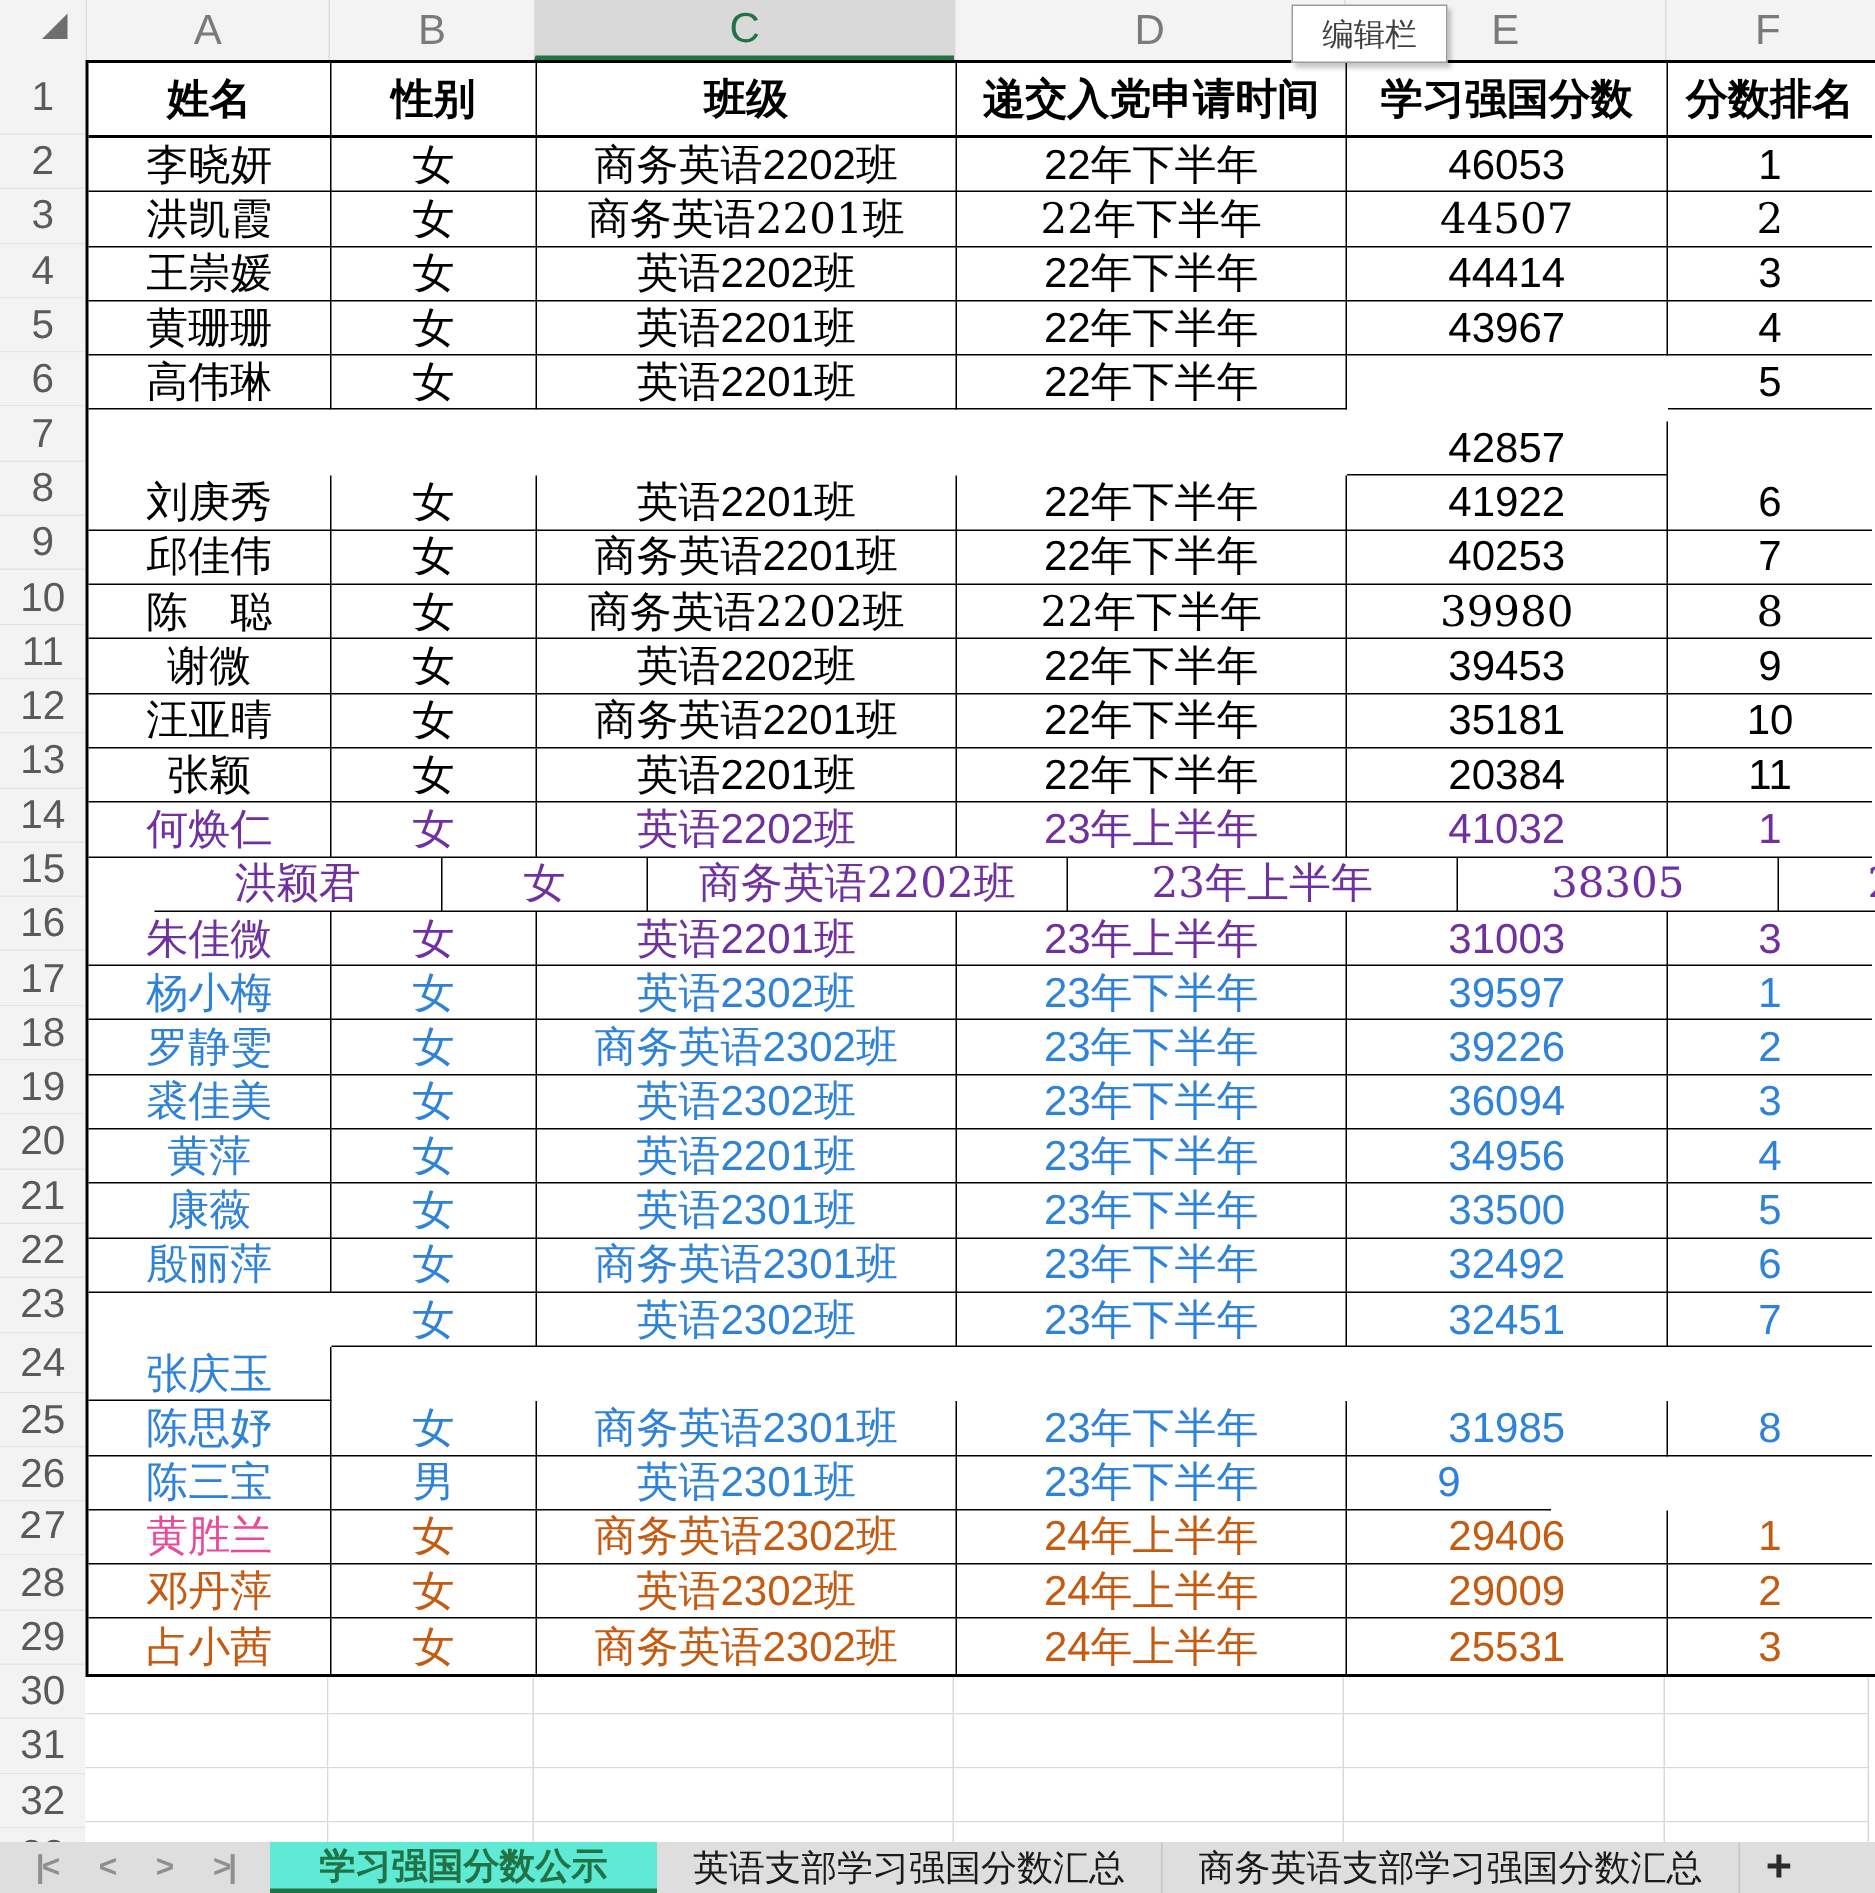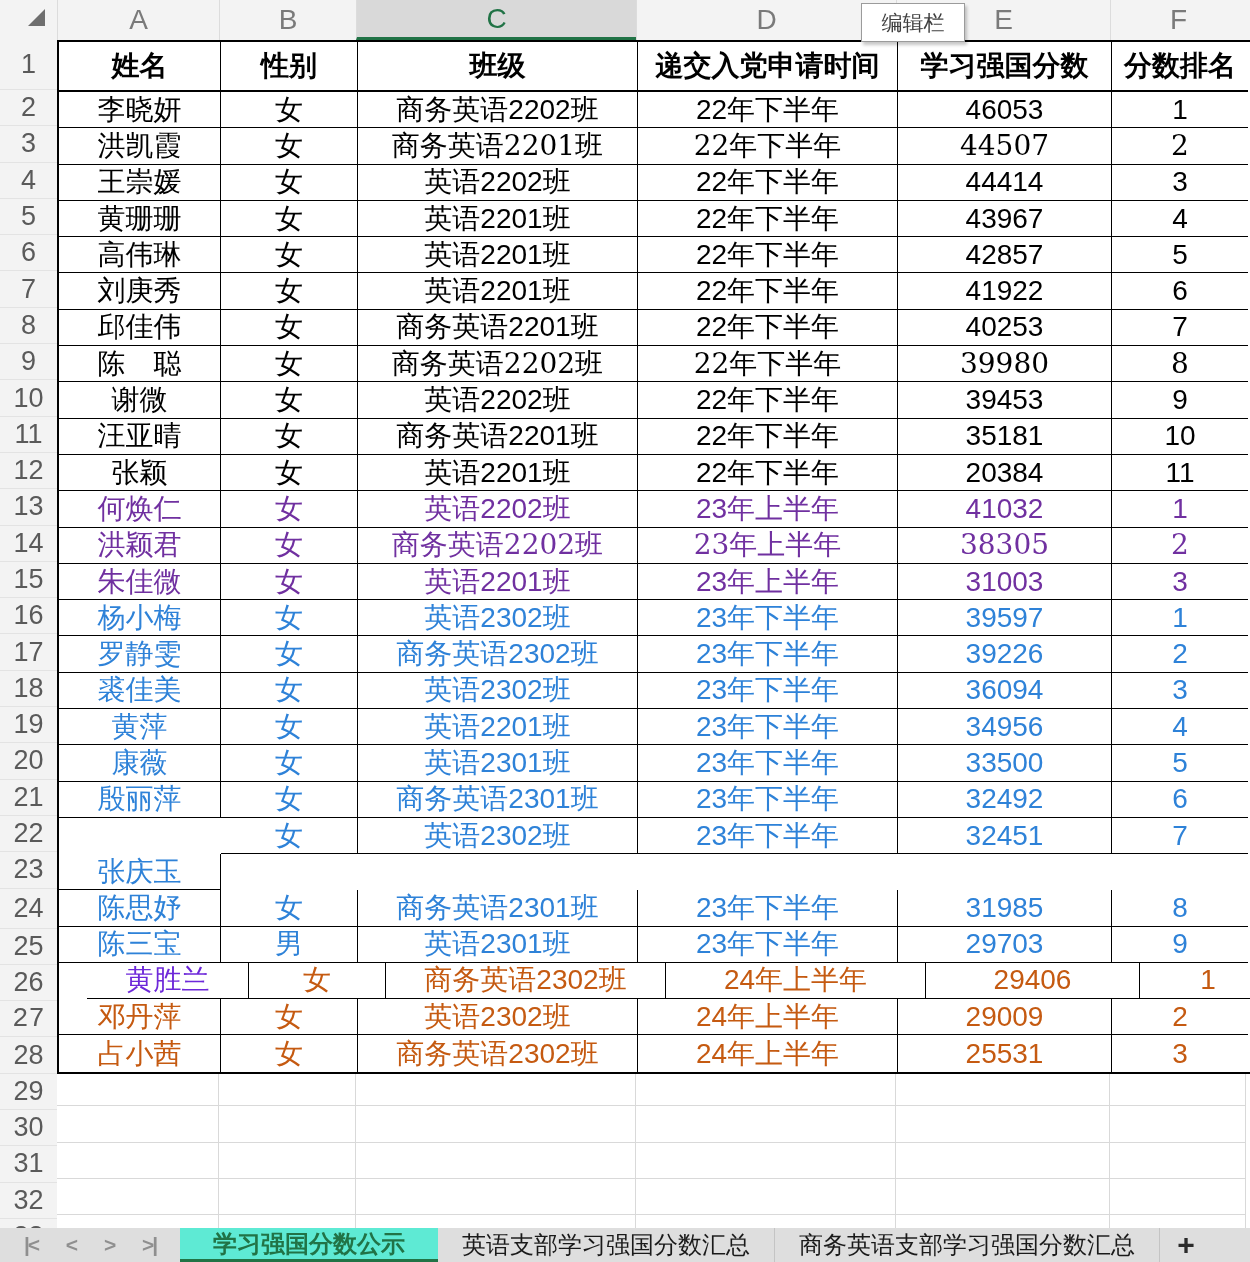--- a/index.html
+++ b/index.html
@@ -168,21 +168,21 @@
         <div class="tcell" style="width: 280px; color: rgb(0, 0, 0);">英语2201班</div>
         <div class="tcell" style="width: 260px; color: rgb(0, 0, 0);">22年下半年</div>
         <div class="tcell" style="width: 214px; color: rgb(0, 0, 0);">43967</div>
         <div class="tcell" style="width: 136px; color: rgb(0, 0, 0);">4</div>
       </div>
       <div class="trow">
         <div class="tcell" style="width: 162px; color: rgb(0, 0, 0);">高伟琳</div>
         <div class="tcell" style="width: 137px; color: rgb(0, 0, 0);">女</div>
         <div class="tcell" style="width: 280px; color: rgb(0, 0, 0);">英语2201班</div>
         <div class="tcell" style="width: 260px; color: rgb(0, 0, 0);">22年下半年</div>
-        <div class="tcell" style="width: 214px; color: rgb(0, 0, 0);">42857</div>
+        <div class="tcell" style="width: 214px; color: rgb(0, 0, 0); margin-top: 44px;">42857</div>
         <div class="tcell" style="width: 136px; color: rgb(0, 0, 0);">5</div>
       </div>
       <div class="trow">
         <div class="tcell" style="width: 162px; color: rgb(0, 0, 0);">刘庚秀</div>
         <div class="tcell" style="width: 137px; color: rgb(0, 0, 0);">女</div>
         <div class="tcell" style="width: 280px; color: rgb(0, 0, 0);">英语2201班</div>
         <div class="tcell" style="width: 260px; color: rgb(0, 0, 0);">22年下半年</div>
         <div class="tcell" style="width: 214px; color: rgb(0, 0, 0);">41922</div>
         <div class="tcell" style="width: 136px; color: rgb(0, 0, 0);">6</div>
       </div>
@@ -228,21 +228,21 @@
       </div>
       <div class="trow">
         <div class="tcell" style="width: 162px; color: rgb(112, 48, 160);">何焕仁</div>
         <div class="tcell" style="width: 137px; color: rgb(112, 48, 160);">女</div>
         <div class="tcell" style="width: 280px; color: rgb(112, 48, 160);">英语2202班</div>
         <div class="tcell" style="width: 260px; color: rgb(112, 48, 160);">23年上半年</div>
         <div class="tcell" style="width: 214px; color: rgb(112, 48, 160);">41032</div>
         <div class="tcell" style="width: 136px; color: rgb(112, 48, 160);">1</div>
       </div>
       <div class="trow serif">
-        <div class="tcell" style="width: 162px; color: rgb(112, 48, 160);">洪颖君</div>
+        <div class="tcell" style="width: 192px; color: rgb(112, 48, 160); margin-left: 44px;">洪颖君</div>
         <div class="tcell" style="width: 137px; color: rgb(112, 48, 160);">女</div>
         <div class="tcell" style="width: 280px; color: rgb(112, 48, 160);">商务英语2202班</div>
         <div class="tcell" style="width: 260px; color: rgb(112, 48, 160);">23年上半年</div>
         <div class="tcell" style="width: 214px; color: rgb(112, 48, 160);">38305</div>
         <div class="tcell" style="width: 136px; color: rgb(112, 48, 160);">2</div>
       </div>
       <div class="trow">
         <div class="tcell" style="width: 162px; color: rgb(112, 48, 160);">朱佳微</div>
         <div class="tcell" style="width: 137px; color: rgb(112, 48, 160);">女</div>
         <div class="tcell" style="width: 280px; color: rgb(112, 48, 160);">英语2201班</div>
@@ -312,25 +312,24 @@
         <div class="tcell" style="width: 280px; color: rgb(46, 130, 216);">商务英语2301班</div>
         <div class="tcell" style="width: 260px; color: rgb(46, 130, 216);">23年下半年</div>
         <div class="tcell" style="width: 214px; color: rgb(46, 130, 216);">31985</div>
         <div class="tcell" style="width: 136px; color: rgb(46, 130, 216);">8</div>
       </div>
       <div class="trow">
         <div class="tcell" style="width: 162px; color: rgb(46, 130, 216);">陈三宝</div>
         <div class="tcell" style="width: 137px; color: rgb(46, 130, 216);">男</div>
         <div class="tcell" style="width: 280px; color: rgb(46, 130, 216);">英语2301班</div>
         <div class="tcell" style="width: 260px; color: rgb(46, 130, 216);">23年下半年</div>
-        <div class="tcell" style="width: 214px; color: rgb(46, 130, 216);">29703</div>
         <div class="tcell" style="width: 136px; color: rgb(46, 130, 216);">9</div>
       </div>
       <div class="trow">
-        <div class="tcell" style="width: 162px; color: #6d28d9; margin-left: 28px;">黄胜兰</div>
+        <div class="tcell" style="width: 162px; color: #ec4899;">黄胜兰</div>
         <div class="tcell" style="width: 137px; color: rgb(197, 90, 17);">女</div>
         <div class="tcell" style="width: 280px; color: rgb(197, 90, 17);">商务英语2302班</div>
         <div class="tcell" style="width: 260px; color: rgb(197, 90, 17);">24年上半年</div>
         <div class="tcell" style="width: 214px; color: rgb(197, 90, 17);">29406</div>
         <div class="tcell" style="width: 136px; color: rgb(197, 90, 17);">1</div>
       </div>
       <div class="trow">
         <div class="tcell" style="width: 162px; color: rgb(197, 90, 17);">邓丹萍</div>
         <div class="tcell" style="width: 137px; color: rgb(197, 90, 17);">女</div>
         <div class="tcell" style="width: 280px; color: rgb(197, 90, 17);">英语2302班</div>

